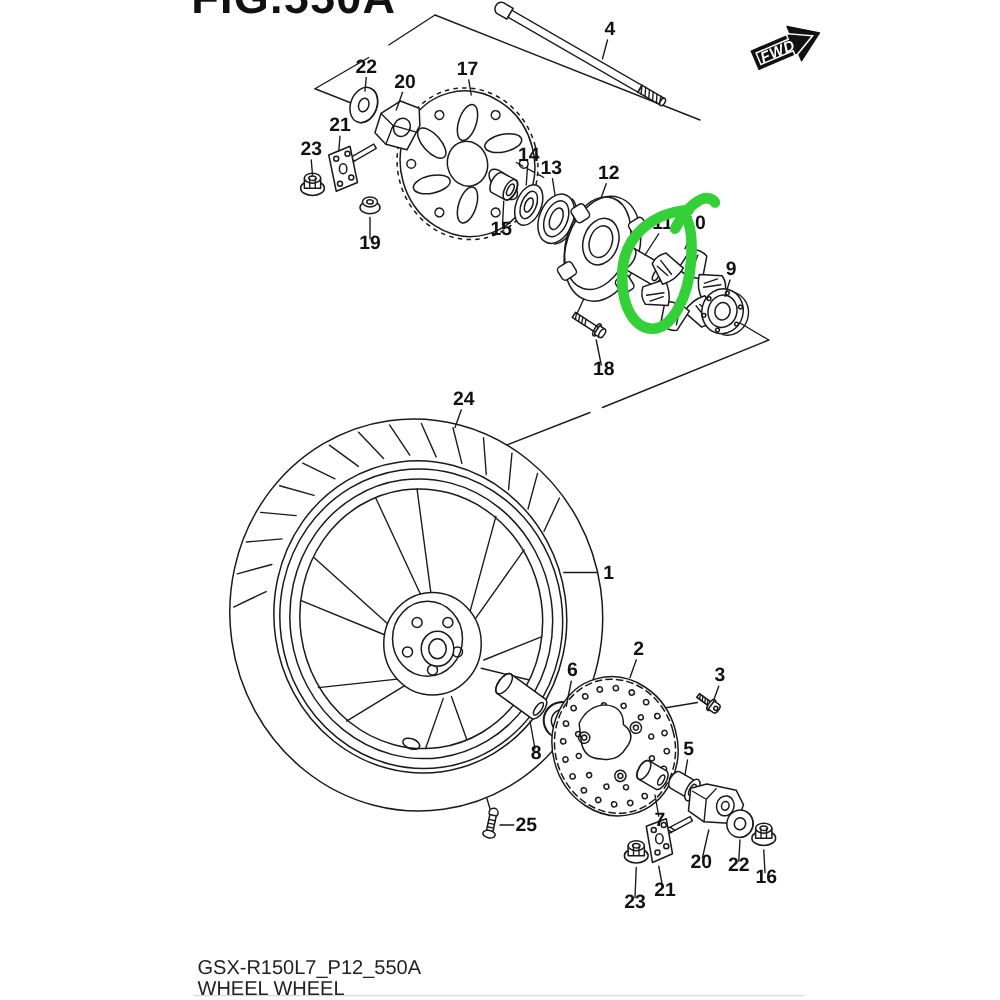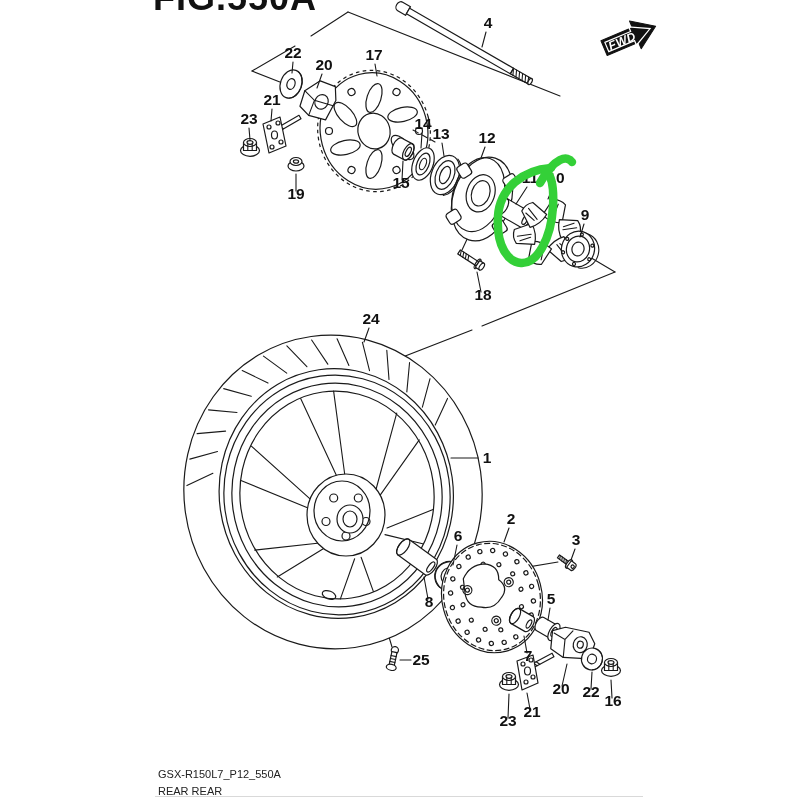--- a/index.html
+++ b/index.html
@@ -1,21 +1,21 @@
 <!DOCTYPE html>
 <html style="--ink: #1a1a1a; --hl: #34d038; --fline: #d9d9d9;"><head>
 <meta charset="utf-8">
 <style>
   html,body{margin:0;padding:0;background:#fff;}
   .screen{position:relative;width:800px;height:800px;background:#fff;overflow:hidden;
           font-family:"Liberation Sans",sans-serif;}
   :root{--ink:#1a1a1a;--hl:#34d038;--fline:#d9d9d9;}
   .fig-title{position:absolute;left:153px;top:-23px;font-size:36px;font-weight:bold;
              letter-spacing:1px;color:#111;white-space:nowrap;}
-  .footer{position:absolute;left:158px;top:766px;font-size:11px;color:#222;line-height:17px;}
+  .footer{position:absolute;left:158px;top:766px;font-size:16px;color:#222;line-height:17px;}
   .footer-line{position:absolute;left:155px;top:796px;width:488px;height:0;
                border-top:1px solid var(--fline);}
   svg{position:absolute;left:0;top:0;}
   .ln{fill:none;stroke:var(--ink);stroke-width:1.1;stroke-linecap:round;}
   .pt{fill:#fff;stroke:var(--ink);stroke-width:1.2;stroke-linejoin:round;}
   .ptn{fill:none;stroke:var(--ink);stroke-width:1.2;}
   .dash{stroke-dasharray:6 4;}
   .callout{font:bold 15.5px "Liberation Sans",sans-serif;fill:#111;text-anchor:middle;}
   .hl{fill:none;stroke:var(--hl);stroke-width:8.5;stroke-linecap:round;stroke-linejoin:round;}
   .fwdtxt{font:italic bold 12px "Liberation Sans",sans-serif;fill:#fff;letter-spacing:.5px;}
@@ -413,16 +413,16 @@
 
     <g transform="translate(628,38) rotate(-23)">
       <path d="M-26,-8 H8 V-15 L30,0 L8,15 V8 H-26 Z" fill="#111" stroke="#111" stroke-linejoin="round"></path>
       <path d="M-23,-5 H5 V-10 L24,0 L5,10 V5 H-23 Z" fill="none" stroke="#fff" stroke-width="1.2"></path>
       <text class="fwdtxt" x="-21" y="4.5">FWD</text>
     </g>
   </svg>
 
   <div class="footer">
     <div>GSX-R150L7_P12_550A</div>
-    <div>REAR REAR</div>
+    <div>WHEEL WHEEL</div>
   </div>
   <div class="footer-line"></div>
 </div>
 
 </body></html>

